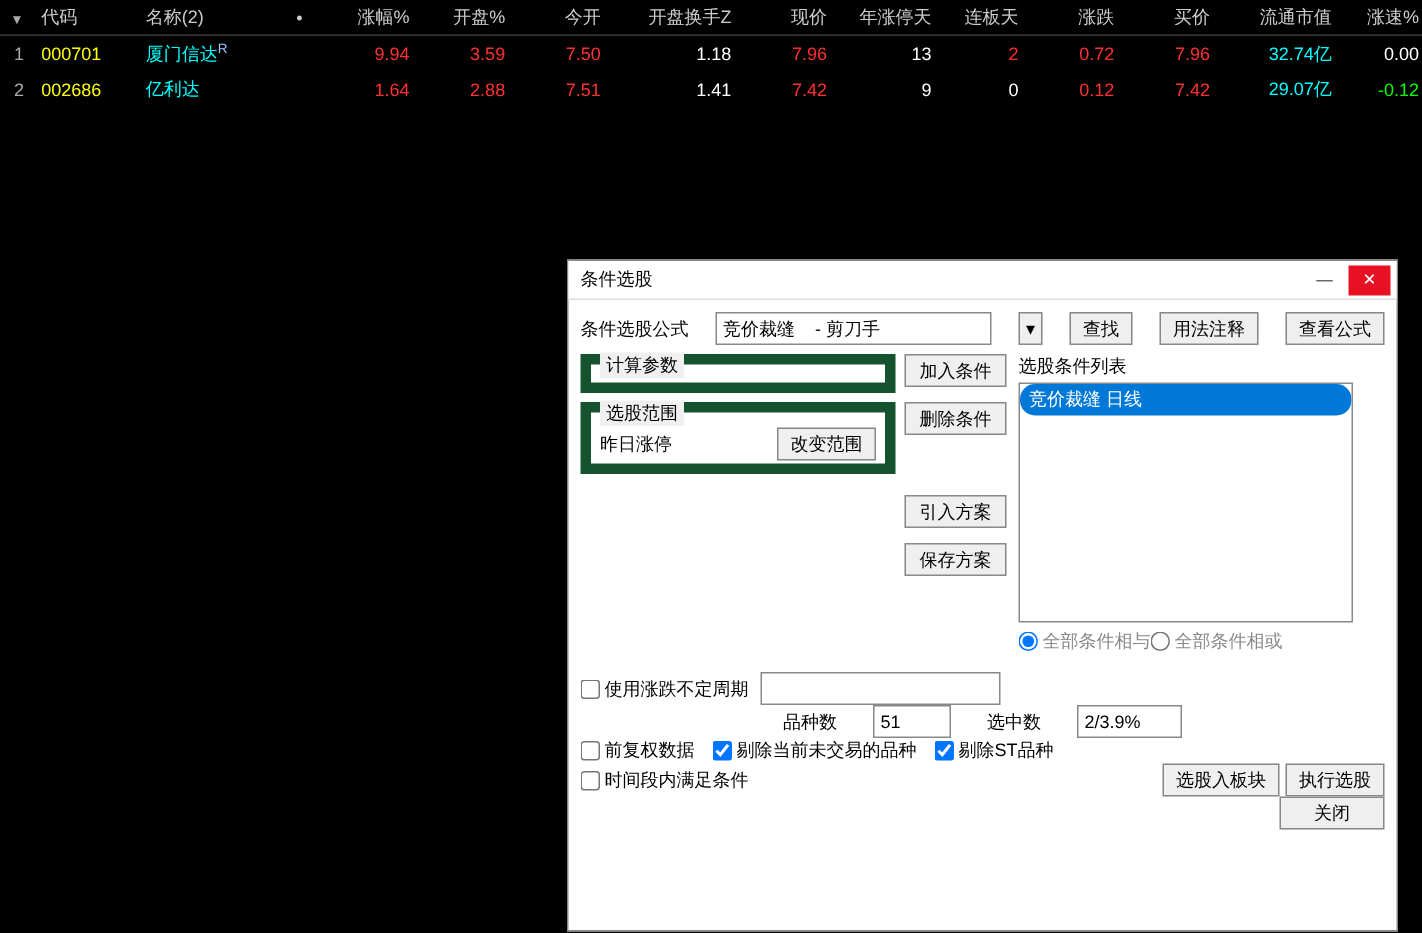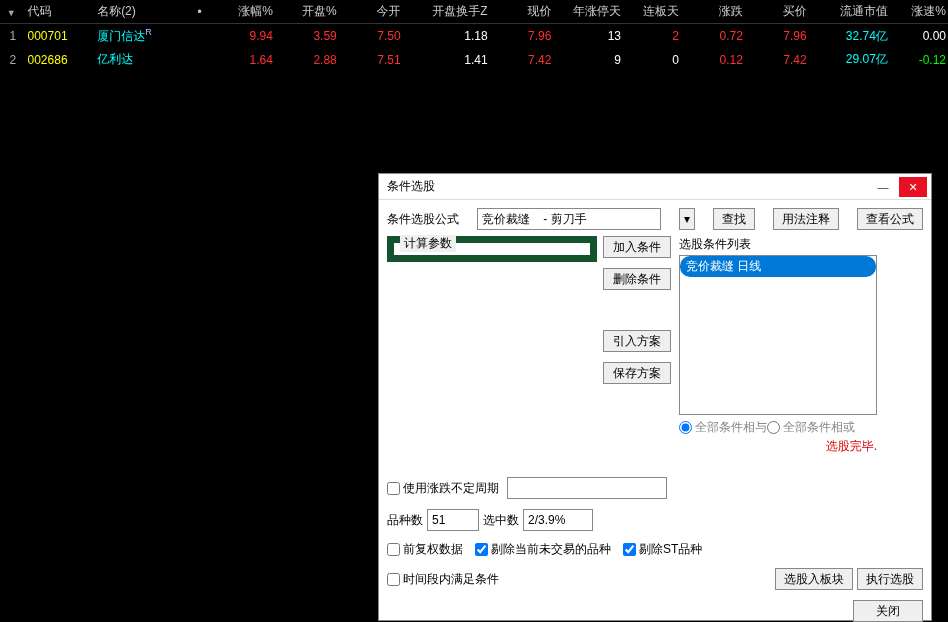--- a/index.html
+++ b/index.html
@@ -135,40 +135,40 @@
     float: left;
     width: 68px;
     margin-left: 6px;
     display: flex;
     flex-direction: column;
     gap: 10px;
   }
   .right-col {
     float: left;
     margin-left: 8px;
-    width: 198px;
+    width: 223px;
   }
   .clear { clear: both; }
   .listbox {
     border: 1px solid #888;
     background: #fff;
     height: 160px;
     overflow: auto;
   }
   .listbox .item {
     padding: 2px 6px;
     border-radius: 10px;
   }
   .listbox .item.sel {
     background: #0078d7;
     color: #fff;
   }
   .radio-row { display:flex; margin-top:4px; color:#888;}
   .status-red { color:#d00; text-align:right; margin-top:2px;}
-  .check-row { display:flex; align-items:center; gap:4px; margin-top:10px;}
+  .check-row { display:flex; align-items:center; gap:4px; margin-top:0;}
   .param-box { height:150px; padding-top:6px; position:relative;}
   .scroll-stub { position:absolute; right:0; top:6px; bottom:6px; width:16px; background:#e8e8e8; border:1px solid #bbb;}
   .dlg-bottom { padding:4px 8px; }
   input[type=checkbox]{ margin:0 3px 0 0; vertical-align:middle;}
   input[type=radio]{ margin:0 3px 0 0; vertical-align:middle;}
   label { vertical-align:middle;}
 </style>
 </head>
 <body>
 
@@ -243,51 +243,57 @@
       <button class="btn" style="width:16px;padding:0">▾</button>
       <button class="btn">查找</button>
       <button class="btn">用法注释</button>
       <button class="btn">查看公式</button>
     </div>
 
     <div class="left-col">
       <div class="fieldset">
         <div class="legend">计算参数</div>
       </div>
+      <div class="fieldset" style="height:48px">
+        <div class="legend">选股范围</div>
+        <div style="display:flex;align-items:center;justify-content:space-between;padding-top:4px">
+          <span>昨日涨停</span>
+          <button class="btn">改变范围</button>
+        </div>
+      </div>
     </div>
 
     <div class="mid-col">
       <button class="btn">加入条件</button>
       <button class="btn">删除条件</button>
       <div style="height:20px"></div>
       <button class="btn">引入方案</button>
       <button class="btn">保存方案</button>
     </div>
 
     <div class="right-col">
       <div style="margin-bottom:2px">选股条件列表</div>
       <div class="listbox">
         <div class="item sel">竞价裁缝  日线</div>
       </div>
       <div class="radio-row">
         <label><input type="radio" name="cond" checked="" style=""><span>全部条件相与</span></label>
         <label><input type="radio" name="cond" style=""><span>全部条件相或</span></label>
       </div>
-      <div class="status-red">选股完毕.</div>
     </div>
 
     <div class="clear"></div>
   </div>
 
   <div class="dlg-bottom">
     <div class="check-row">
       <label><input type="checkbox" style=""><span>使用涨跌不定周期</span></label>
       <input class="txt" style="width: 160px; margin-left: 4px;">
     </div>
-    <div class="check-row" style="justify-content:flex-start; gap:4px">
+    <div class="check-row" style="justify-content:center; gap:24px">
       <span>品种数</span>
       <input class="txt" style="width: 52px;" value="51">
       <span>选中数</span>
       <input class="txt" style="width: 70px;" value="2/3.9%">
     </div>
     <div class="check-row">
       <label><input type="checkbox" style=""><span>前复权数据</span></label>
       <label style="margin-left:8px"><input type="checkbox" checked="" style=""><span>剔除当前未交易的品种</span></label>
       <label style="margin-left:8px"><input type="checkbox" checked="" style=""><span>剔除ST品种</span></label>
     </div>

